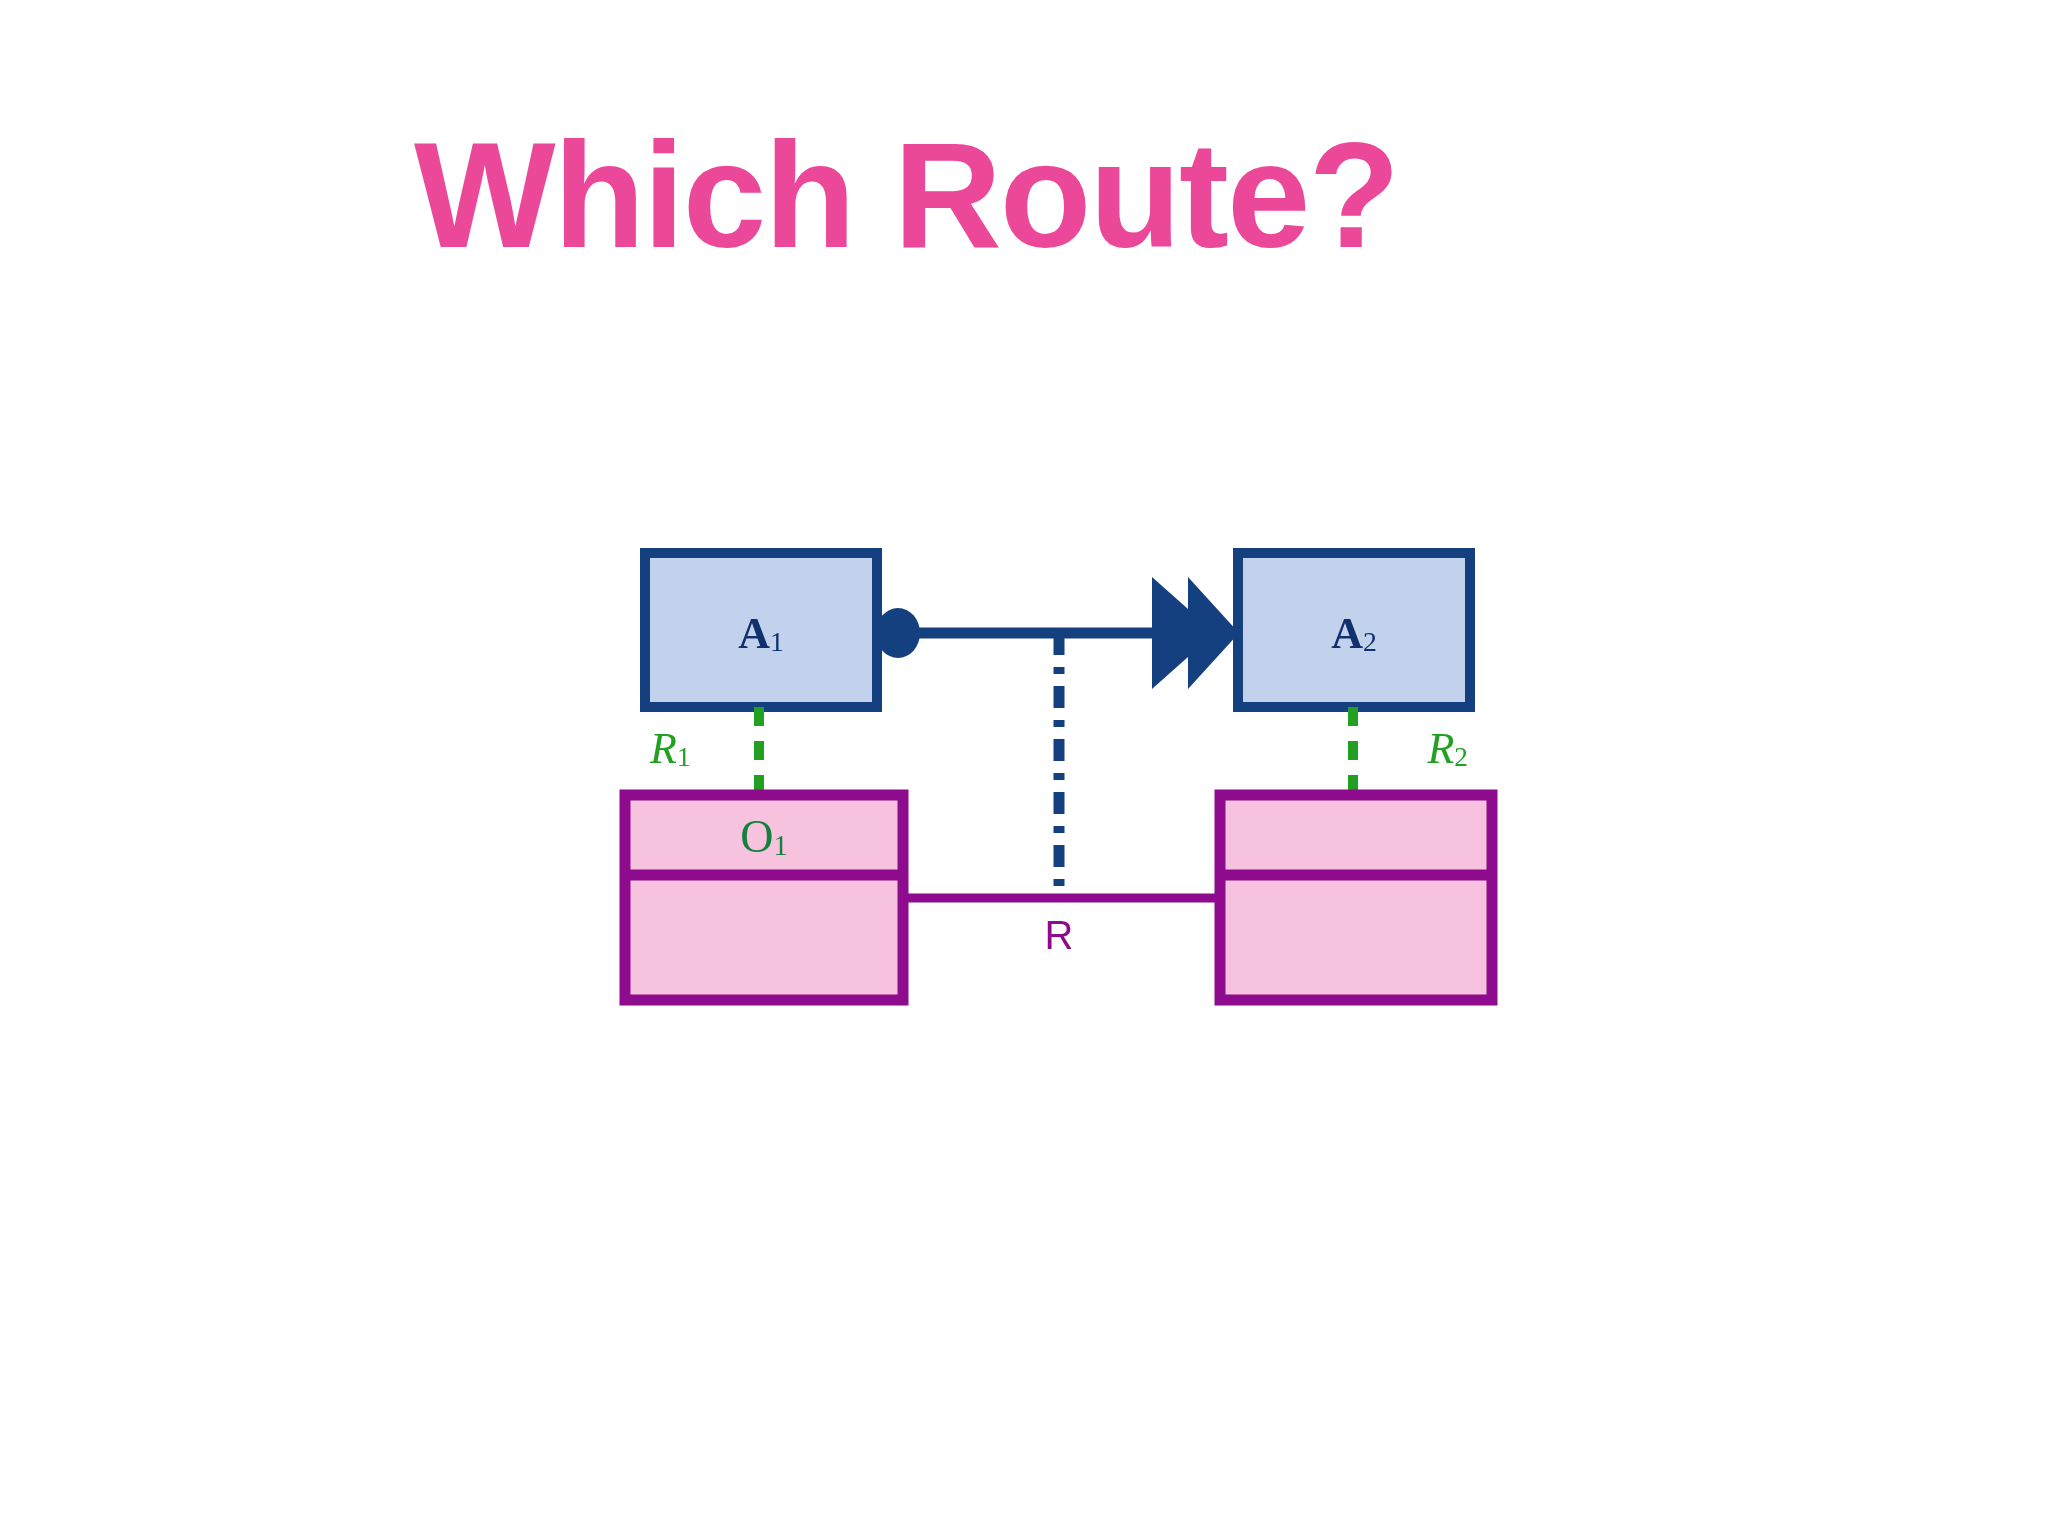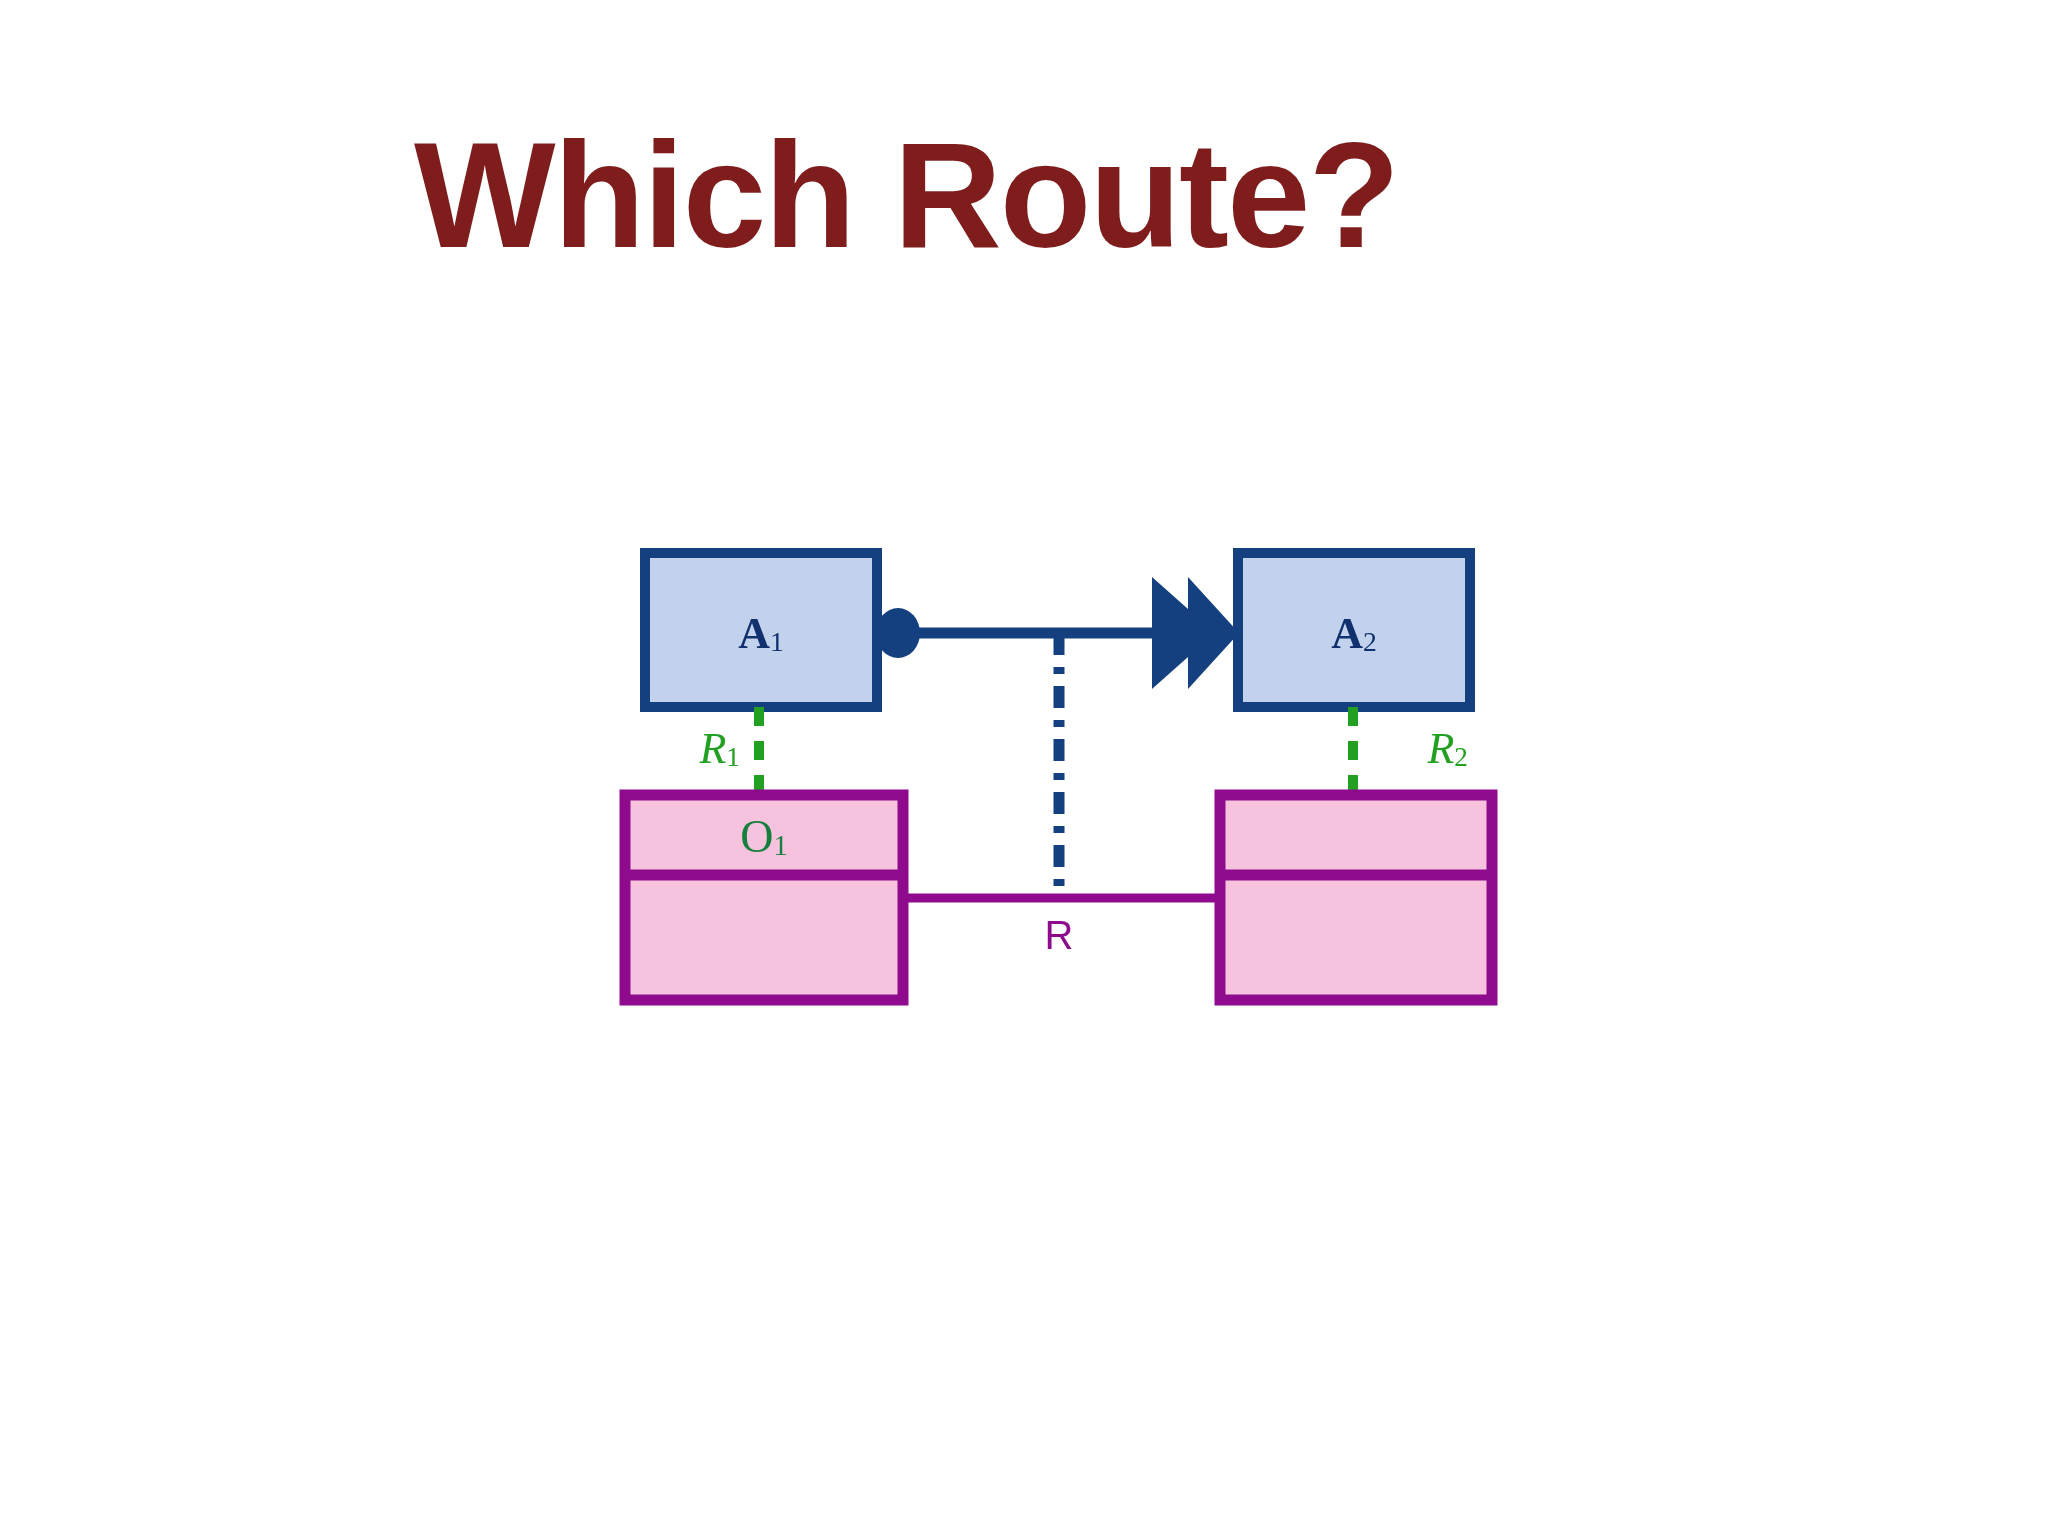--- a/index.html
+++ b/index.html
@@ -28,21 +28,21 @@
   #slide-title {
     position: absolute;
     left: 0;
     top: 120px;
     width: 1812px;
     text-align: center;
     font-family: "Liberation Sans", sans-serif;
     font-size: 150px;
     font-weight: 700;
     letter-spacing: -2px;
-    color: #7f1d1d;
+    color: #ec4899;
     line-height: 1.0;
     white-space: nowrap;
   }
 
   
   #diagram {
     position: absolute;
     left: 0;
     top: 0;
     width: 1768px;
@@ -161,21 +161,21 @@
 
     <div class="box-label lbl-a" style="left:1198px; top:608px; width:232px;">
       <span>A</span><sub>2</sub>
     </div>
 
     <div class="box-label lbl-o" style="left:585px; top:810px; width:278px;">
       <span>O</span><sub>1</sub>
     </div>
 
 
-    <div class="box-label lbl-r-green" style="left:610px; top:723px; width:90px; text-align:right;">
+    <div class="box-label lbl-r-green" style="left:610px; top:723px; width:90px; text-align:left;">
       <span>R</span><sub>1</sub>
     </div>
 
     <div class="box-label lbl-r-green" style="left:1338px; top:723px; width:90px; text-align:right;">
       <span>R</span><sub>2</sub>
     </div>
 
     <div class="box-label lbl-r-purple" style="left:979px; top:913px; width:80px;">
       <span>R</span>
     </div>

